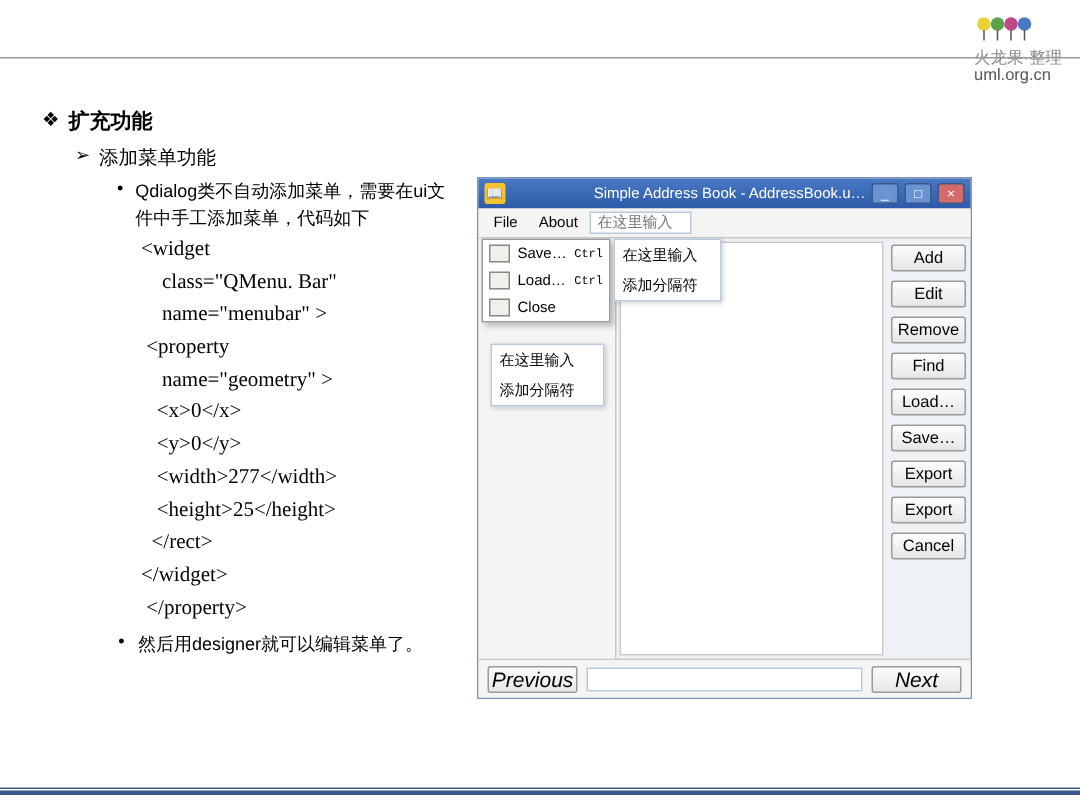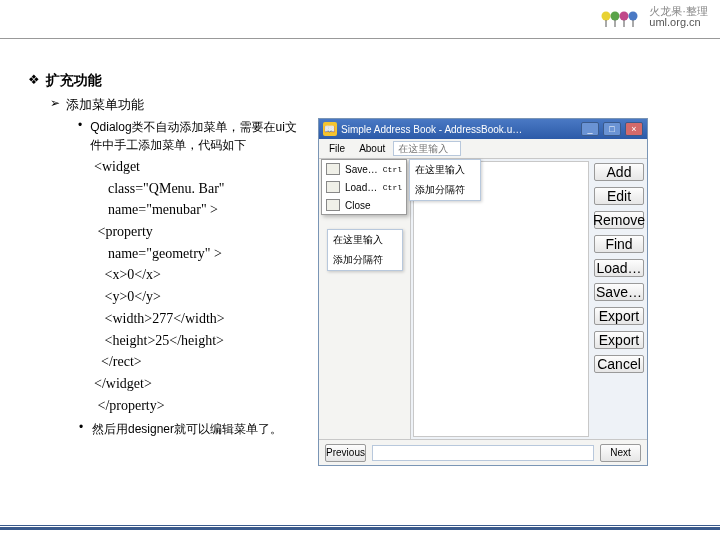--- a/index.html
+++ b/index.html
@@ -1,17 +1,17 @@
 <!DOCTYPE html>
 <html><head>
 <meta charset="utf-8">
 <style>
   * { box-sizing: border-box; margin: 0; padding: 0; }
   body { width: 720px; height: 540px; font-family: Arial, "Microsoft YaHei", sans-serif; font-size: 12px; background: #fff; position: relative; overflow: hidden; }
-  .brand { position: absolute; top: 6px; right: 12px; display: flex; align-items: flex-start; gap: 6px; }
+  .brand { position: absolute; top: 6px; right: 12px; display: flex; align-items: flex-start; gap: 6px; flex-direction: column; }
   .brand-logo { display: flex; align-items: flex-end; gap: -2px; }
   .brand-logo svg { display: block; }
   .brand-text { font-size: 11px; color: #555; line-height: 1; }
   .brand-text .cn { color: #888; }
   .hr-top { position: absolute; top: 38px; left: 0; width: 100%; height: 1px; background: #999; }
   .content { position: absolute; top: 72px; left: 28px; right: 10px; }
   .l1 { display: flex; gap: 6px; margin-bottom: 6px; }
   .diamond { color: #000; font-size: 13px; line-height: 1.2; }
   .l1-title { font-weight: bold; font-size: 14px; }
   .l2 { display: flex; gap: 6px; margin: 4px 0 4px 22px; }
@@ -20,40 +20,40 @@
   .cols { display: flex; gap: 12px; margin-left: 50px; }
   .left-col { width: 228px; }
   .bullet-row { display: flex; gap: 8px; margin-bottom: 2px; }
   .bullet { width: 6px; text-align: center; }
   .btxt { font-size: 12px; line-height: 1.5; }
   .code { font-family: Liberation Serif, serif; font-size: 14px; line-height: 1.55; margin-left: 16px; }
   .code div { white-space: pre; }
   .app { width: 330px; border: 1px solid #7a95b5; background: #eef2f7; font-size: 10px; align-self: flex-start; }
   .titlebar { height: 20px; background: linear-gradient(#4a79c4,#2c5aa8); display: flex; align-items: center; padding: 0 4px; color: #fff; gap: 4px; }
   .tb-icon { width: 14px; height: 14px; background: #f4c430; border-radius: 2px; display: flex; align-items: center; justify-content: center; font-size: 9px; }
-  .tb-title { flex: 1; font-size: 10px; white-space: nowrap; overflow: hidden; }
+  .tb-title { flex: 1; font-size: 10px; white-space: nowrap; overflow: hidden; text-align: right; }
   .tb-btn { width: 18px; height: 14px; background: #6a93d4; border: 1px solid #3a5a8c; border-radius: 2px; display: flex; align-items: center; justify-content: center; font-size: 9px; cursor: pointer; }
   .tb-btn.close { background: #d46a6a; }
   .menubar { height: 20px; background: #f4f4f2; border-bottom: 1px solid #c8c8c8; display: flex; align-items: center; padding: 0 4px; gap: 2px; font-size: 10px; }
   .menu-item { padding: 2px 6px; cursor: pointer; }
   .menu-input { border: 1px solid #b8c8dc; padding: 1px 4px; font-size: 10px; width: 68px; background: #fff; }
   .app-body { display: flex; height: 280px; }
   .left-panel { width: 92px; border-right: 1px solid #c8c8c8; position: relative; background: #f4f4f2; }
   .dropdown { position: absolute; top: 0; left: 2px; width: 86px; background: #fff; border: 1px solid #9a9a9a; box-shadow: 2px 2px 4px rgba(0,0,0,0.25); font-size: 10px; }
   .dd-item { display: flex; align-items: center; padding: 3px 4px; gap: 5px; cursor: pointer; }
   .dd-icon { width: 14px; height: 12px; border: 1px solid #888; background: #f0f0e8; }
   .dd-label { flex: 1; }
   .dd-sub { font-size: 8px; font-family: Liberation Mono, monospace; }
   .subpanel { position: absolute; top: 70px; left: 8px; width: 76px; background: #fff; border: 1px solid #b8c8dc; box-shadow: 1px 1px 3px rgba(0,0,0,0.2); font-size: 10px; }
   .sp-item { padding: 3px 5px; cursor: pointer; }
   .center-panel { flex: 1; background: #fff; border: 1px solid #c8c8c8; margin: 2px; }
   .right-panel { width: 56px; padding: 4px 3px; display: flex; flex-direction: column; gap: 6px; }
-  .btn { height: 18px; border: 1px solid #9a9a9a; background: linear-gradient(#fdfdfd,#e6e6e6); border-radius: 2px; font-size: 14px; display: flex; align-items: center; justify-content: center; cursor: pointer; }
+  .btn { height: 18px; border: 1px solid #9a9a9a; background: linear-gradient(#fdfdfd,#e6e6e6); border-radius: 2px; font-size: 11px; display: flex; align-items: center; justify-content: center; cursor: pointer; }
   .bottom-bar { height: 26px; border-top: 1px solid #c8c8c8; display: flex; align-items: center; padding: 0 6px; gap: 6px; background: #f4f4f2; }
-  .nav-btn { width: 41px; height: 18px; border: 1px solid #9a9a9a; background: linear-gradient(#fdfdfd,#e6e6e6); border-radius: 2px; font-size: 10px; display: flex; align-items: center; justify-content: center; cursor: pointer; }
+  .nav-btn { width: 60px; height: 18px; border: 1px solid #9a9a9a; background: linear-gradient(#fdfdfd,#e6e6e6); border-radius: 2px; font-size: 14px; display: flex; align-items: center; justify-content: center; cursor: pointer; font-style: italic; }
   .nav-input { flex: 1; height: 16px; border: 1px solid #b8c8dc; background: #fff; }
   .footer-rule { position: absolute; bottom: 10px; left: 0; width: 100%; height: 5px; }
   .fr1 { height: 1px; background: #3a5a8c; }
   .fr2 { height: 3px; background: #3a5a8c; margin-top: 1px; }
 </style>
 </head>
 <body>
 
 <div class="brand">
   <span class="brand-logo">

